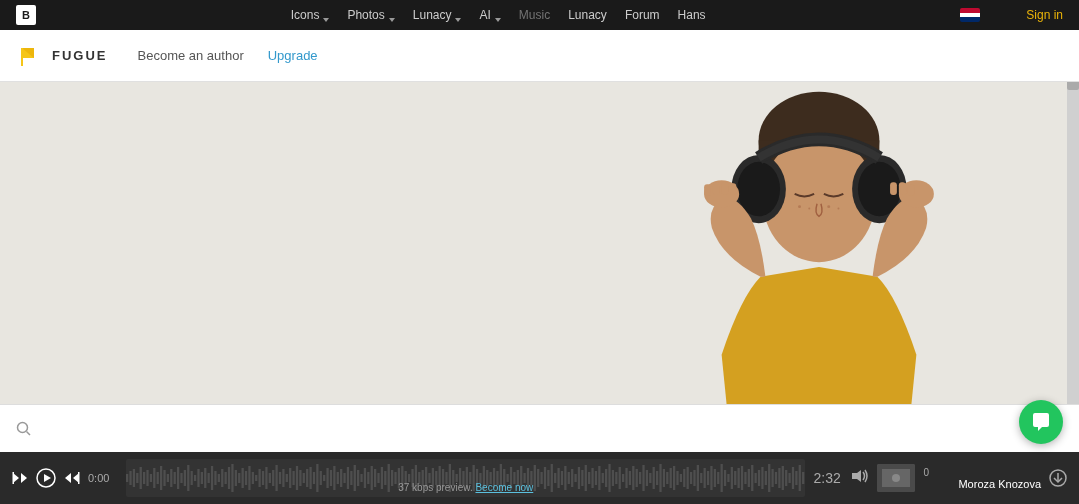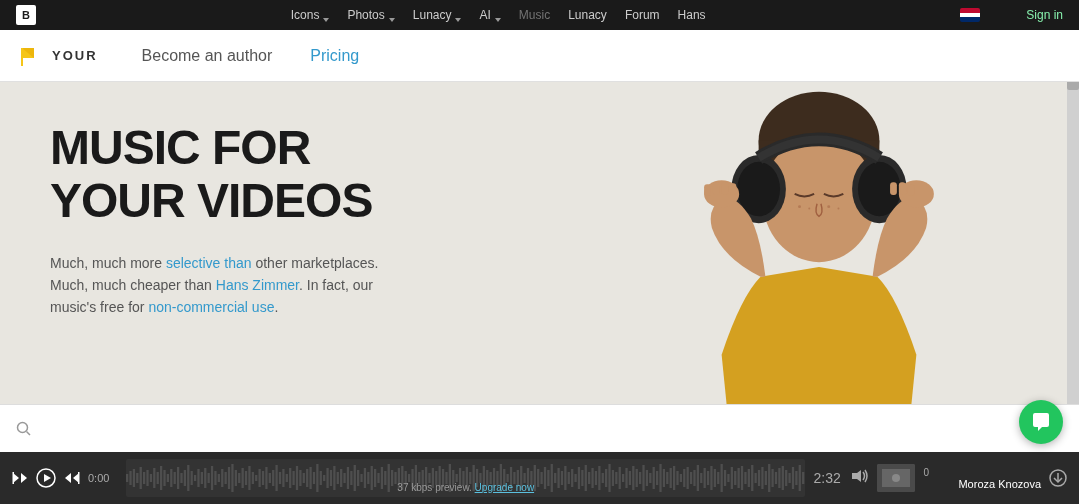--- a/index.html
+++ b/index.html
@@ -54,21 +54,21 @@
       gap: 12px;
     }
     #top-nav .flag {
       width: 20px;
       height: 14px;
       background: linear-gradient(180deg, #bf0a30 33%, white 33%, white 66%, #002868 66%);
       border-radius: 2px;
       font-size: 10px;
     }
     #top-nav .sign-in {
-      color: #86efac;
+      color: #eab308;
       font-size: 12px;
       cursor: pointer;
       margin-left: 34px;
     }
     .chevron {
       display: inline-block;
       width: 0; height: 0;
       border-left: 3px solid transparent;
       border-right: 3px solid transparent;
       border-top: 4px solid #999;
@@ -103,25 +103,24 @@
       font-weight: 700;
       letter-spacing: 2px;
       color: #333;
     }
     .second-nav-links {
       display: flex;
       align-items: center;
       gap: 24px;
     }
     .second-nav-link {
-      font-size: 16px;
+      font-size: 13px;
       color: #555;
       cursor: pointer;
       text-decoration: none;
-      margin-left: 14px;
     }
     .second-nav-link.pricing { color: #3399cc; }
 
     
     #hero {
       background: #e8e6e0;
       height: calc(504px - 30px - 52px - 52px);
       position: relative;
       overflow: hidden;
     }
@@ -361,25 +360,25 @@
 </div>
 
 <div id="second-nav">
   <div class="logo-area">
 
     <svg class="logo-icon" viewBox="0 0 24 24">
       <polygon points="2,4 14,4 14,14 2,14" fill="#f5c518"></polygon>
       <polygon points="2,4 14,4 14,14" fill="#e6a800" opacity="0.5"></polygon>
       <line x1="2" y1="4" x2="2" y2="22" stroke="#f5c518" stroke-width="2"></line>
     </svg>
-    <span class="logo-text">YOUR</span>
+    <span class="logo-text">FUGUE</span>
   </div>
   <div class="second-nav-links">
     <a class="second-nav-link">Become an author</a>
-    <a class="second-nav-link pricing">Pricing</a>
+    <a class="second-nav-link pricing">Upgrade</a>
   </div>
 </div>
 
 <div id="hero">
 
   <div class="hero-image">
     <svg viewBox="0 0 460 380" class="person-svg">
 
       <rect width="460" height="380" fill="#e8e6e0"></rect>
 
@@ -423,29 +422,20 @@
       <rect x="130" y="103" width="7" height="13" rx="3" fill="#c8956a"></rect>
       <rect x="139" y="104" width="6" height="12" rx="3" fill="#c8956a"></rect>
 
       <rect x="321" y="105" width="7" height="12" rx="3" fill="#c8956a"></rect>
       <rect x="312" y="103" width="7" height="13" rx="3" fill="#c8956a"></rect>
       <rect x="303" y="103" width="7" height="13" rx="3" fill="#c8956a"></rect>
       <rect x="314" y="104" width="6" height="12" rx="3" fill="#c8956a"></rect>
     </svg>
   </div>
 
-  <div class="hero-content">
-    <h1 class="hero-title">
-      <span>MUSIC FOR</span><br>
-      <span>YOUR VIDEOS</span>
-    </h1>
-    <p class="hero-subtitle">
-      Much, much more <a href="#">selective</a> <a href="#">than</a> other marketplaces. Much, much cheaper than <a href="#">Hans Zimmer</a>. In fact, our music's free for <a href="#">non-commercial use</a>.
-    </p>
-  </div>
 </div>
 
 <div id="search-bar">
   <svg width="16" height="16" viewBox="0 0 16 16">
     <circle cx="6.5" cy="6.5" r="5" stroke="#999" stroke-width="1.5" fill="none"></circle>
     <line x1="10.5" y1="10.5" x2="14" y2="14" stroke="#999" stroke-width="1.5"></line>
   </svg>
   <input type="text" class="search-input" placeholder="" style="">
 </div>
 
@@ -677,21 +667,21 @@
         <rect x="579" y="7" width="2" height="24" fill="#555"></rect>
         <rect x="582" y="11" width="2" height="16" fill="#555"></rect>
         <rect x="585" y="14" width="2" height="10" fill="#555"></rect>
         <rect x="588" y="8" width="2" height="22" fill="#555"></rect>
         <rect x="591" y="12" width="2" height="14" fill="#555"></rect>
         <rect x="594" y="6" width="2" height="26" fill="#555"></rect>
         <rect x="597" y="13" width="2" height="12" fill="#555"></rect>
       </g>
     </svg>
     <div class="preview-label">
-      <span>37 kbps preview.</span> <a href="#">Upgrade now</a>
+      <span>37 kbps preview.</span> <a href="#">Become now</a>
     </div>
   </div>
 
   <span class="end-time">2:32</span>
 
   <div class="volume-btn">
     <svg width="18" height="16" viewBox="0 0 18 16">
       <polygon points="1,5 6,5 10,2 10,14 6,11 1,11" fill="#aaa"></polygon>
       <path d="M12,4 Q15,8 12,12" stroke="#aaa" stroke-width="1.5" fill="none"></path>
       <path d="M14,2 Q18,8 14,14" stroke="#aaa" stroke-width="1.5" fill="none"></path>

